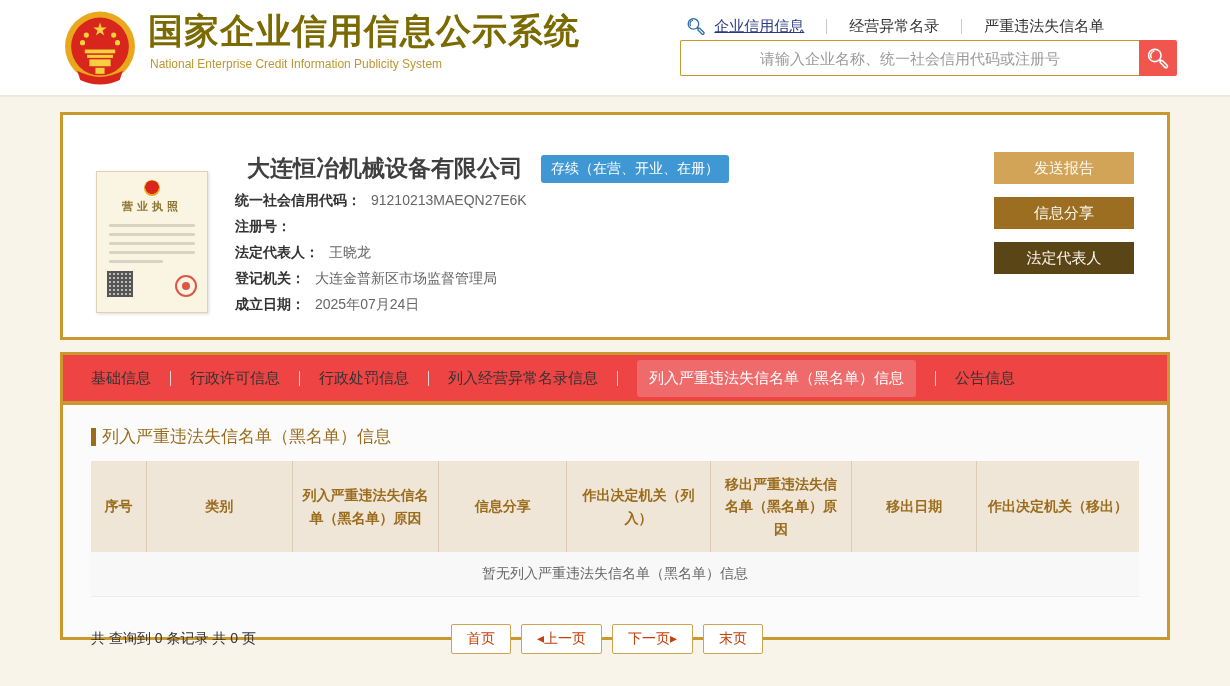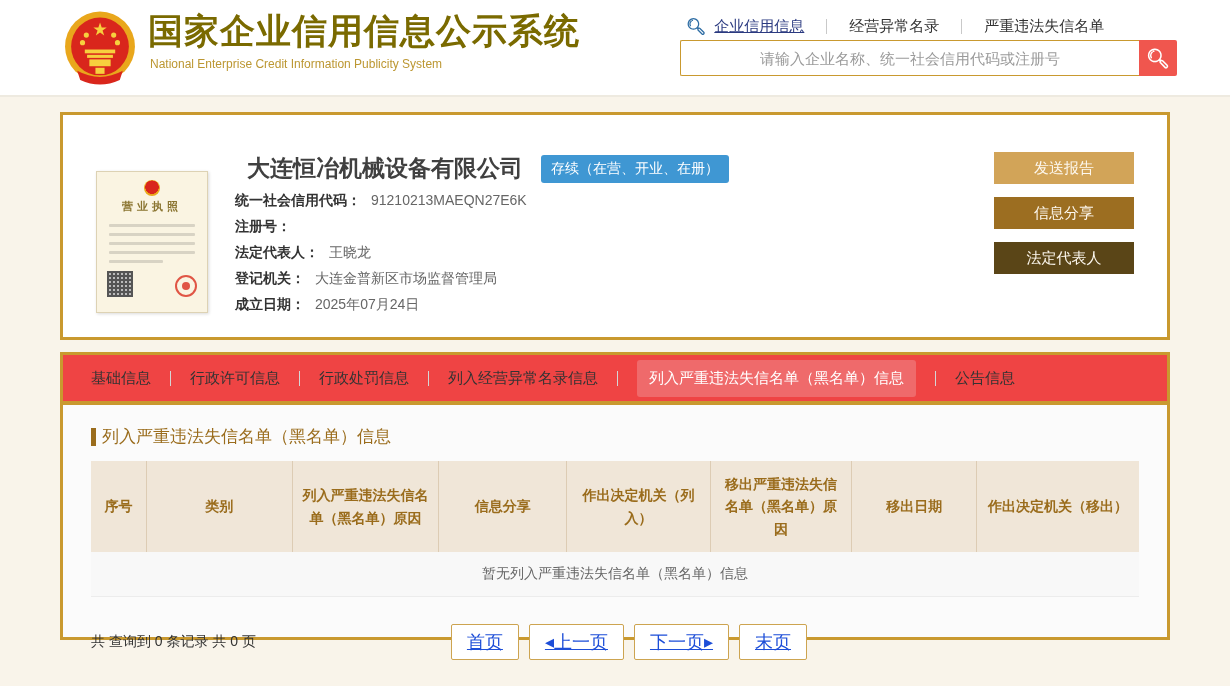--- a/index.html
+++ b/index.html
@@ -67,21 +67,21 @@
   .section-text { font-size:17px; color:#9a6c1c; }
 
   table.blacklist { width:100%; border-collapse:collapse; margin-top:13px; table-layout:fixed; }
   .blacklist th { background:#f0e6d8; color:#9a6c1c; font-size:14px; font-weight:bold; text-align:center; padding:12px 8px; height:64px; border-right:1px solid #ddccb4; line-height:1.6; }
   .blacklist th:last-child { border-right:none; }
   .blacklist td.empty-cell { background:#f8f8f8; text-align:center; color:#666; font-size:14px; height:44px; border-bottom:1px solid #ececec; }
 
   .pagination { display:flex; align-items:center; justify-content:flex-start; margin-top:27px; }
   .page-summary { font-size:14px; color:#333; }
   .page-btns { display:flex; gap:10px; margin-left:195px; }
-  .page-btn { background:#fff; border:1px solid #cda450; color:#1d4ed8; font-size:18px; padding:5px 15px; border-radius:2px; cursor:pointer; white-space:nowrap;text-decoration:underline; }
+  .page-btn { background:#fff; border:1px solid #cda450; color:#c2410c; font-size:14px; padding:5px 15px; border-radius:2px; cursor:pointer; white-space:nowrap; }
 </style>
 </head>
 <body>
 
 <div class="header">
   <svg class="emblem" viewBox="0 0 100 100">
     <circle cx="50" cy="48" r="46" fill="#e9a71c"></circle>
     <circle cx="50" cy="48" r="38" fill="#d9261c"></circle>
     <path d="M50 16 L54 28 L66 28 L56 35 L60 47 L50 40 L40 47 L44 35 L34 28 L46 28 Z" fill="#f7d03e" transform="scale(0.55) translate(41,14)"></path>
     <circle cx="32" cy="33" r="3.4" fill="#f7d03e"></circle>

